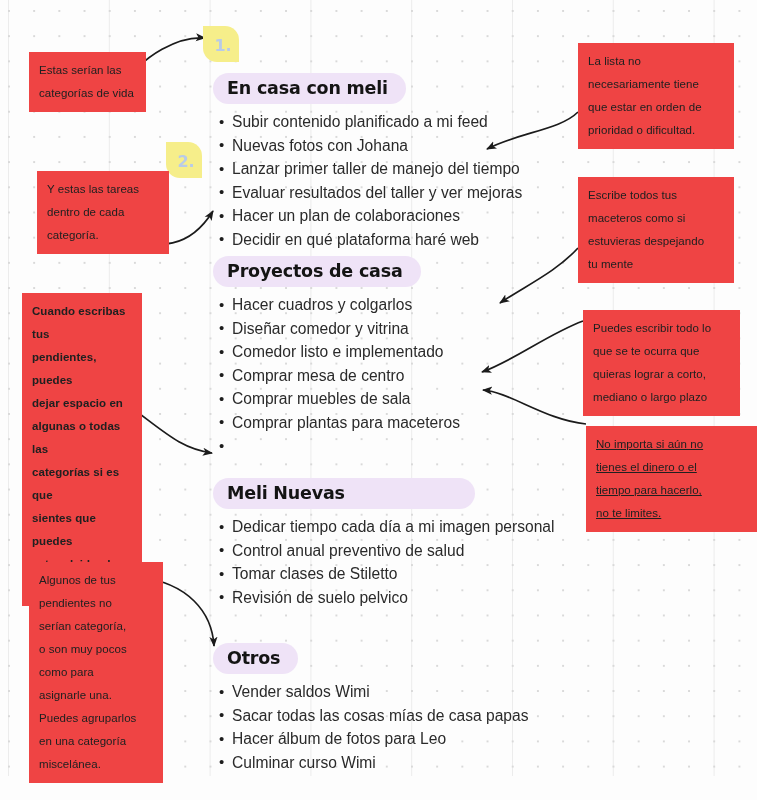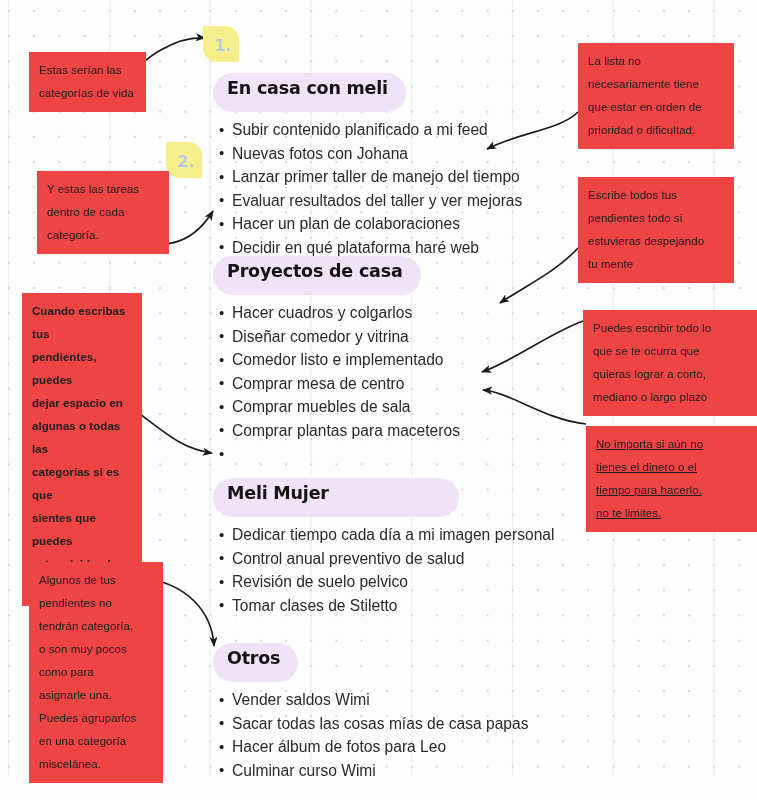--- a/index.html
+++ b/index.html
@@ -52,21 +52,21 @@
 
   
   #main { position: absolute; left: 0; top: 0; width: 757px; height: 800px; }
 
   .section { position: absolute; left: 213px; }
 
   .pill {
     display: inline-block;
     background: #efe3f7;
     border-radius: 999px;
-    padding: 5px 18px 14px 14px;
+    padding: 5px 18px 6px 14px;
     font-size: 17.5px;
     font-weight: 800;
     color: #141414;
     letter-spacing: -0.2px;
     font-family: "DejaVu Sans", sans-serif;
     white-space: nowrap;
   }
 
   ul.tasks {
     list-style: none;
@@ -155,39 +155,39 @@
   <div class="note" style="left:22px; top:293px; width:120px;font-weight:bold;">Cuando escribas tus
 pendientes, puedes
 dejar espacio en
 algunas o todas las
 categorías si es que
 sientes que puedes
 estar olvidando algo.</div>
 
   <div class="note" style="left:29px; top:562px; width:134px;">Algunos de tus
 pendientes no
-tendrán categoría,
+serían categoría,
 o son muy pocos
 como para
 asignarle una.
 Puedes agruparlos
 en una categoría
 miscelánea.</div>
 
   <div class="note" style="left:578px; top:43px; width:156px;">La lista no
 necesariamente tiene
 que estar en orden de
 prioridad o dificultad.</div>
 
   <div class="note" style="left:578px; top:177px; width:156px;">Escribe todos tus
-pendientes todo si
+maceteros como si
 estuvieras despejando
 tu mente</div>
 
-  <div class="note" style="left:583px; top:310px; width:174px;">Puedes escribir todo lo
+  <div class="note" style="left:583px; top:310px; width:157px;">Puedes escribir todo lo
 que se te ocurra que
 quieras lograr a corto,
 mediano o largo plazo</div>
 
   <div class="note" style="left:586px; top:426px; width:176px;text-decoration:underline;">No importa si aún no
 tienes el dinero o el
 tiempo para hacerlo,
 no te limites.</div>
 
   <div id="main">
@@ -211,26 +211,26 @@
         <li>Diseñar comedor y vitrina</li>
         <li>Comedor listo e implementado</li>
         <li>Comprar mesa de centro</li>
         <li>Comprar muebles de sala</li>
         <li>Comprar plantas para maceteros</li>
         <li class="empty"></li>
       </ul>
     </div>
 
     <div class="section" style="top:478px;">
-      <div class="pill" style="padding-right:130px;">Meli Mujer</div>
+      <div class="pill" style="padding-right:130px;">Meli Nuevas</div>
       <ul class="tasks">
         <li>Dedicar tiempo cada día a mi imagen personal</li>
         <li>Control anual preventivo de salud</li>
+        <li>Tomar clases de Stiletto</li>
         <li>Revisión de suelo pelvico</li>
-        <li>Tomar clases de Stiletto</li>
       </ul>
     </div>
 
     <div class="section" style="top:643px;">
       <div class="pill">Otros</div>
       <ul class="tasks">
         <li>Vender saldos Wimi</li>
         <li>Sacar todas las cosas mías de casa papas</li>
         <li>Hacer álbum de fotos para Leo</li>
         <li>Culminar curso Wimi</li>

